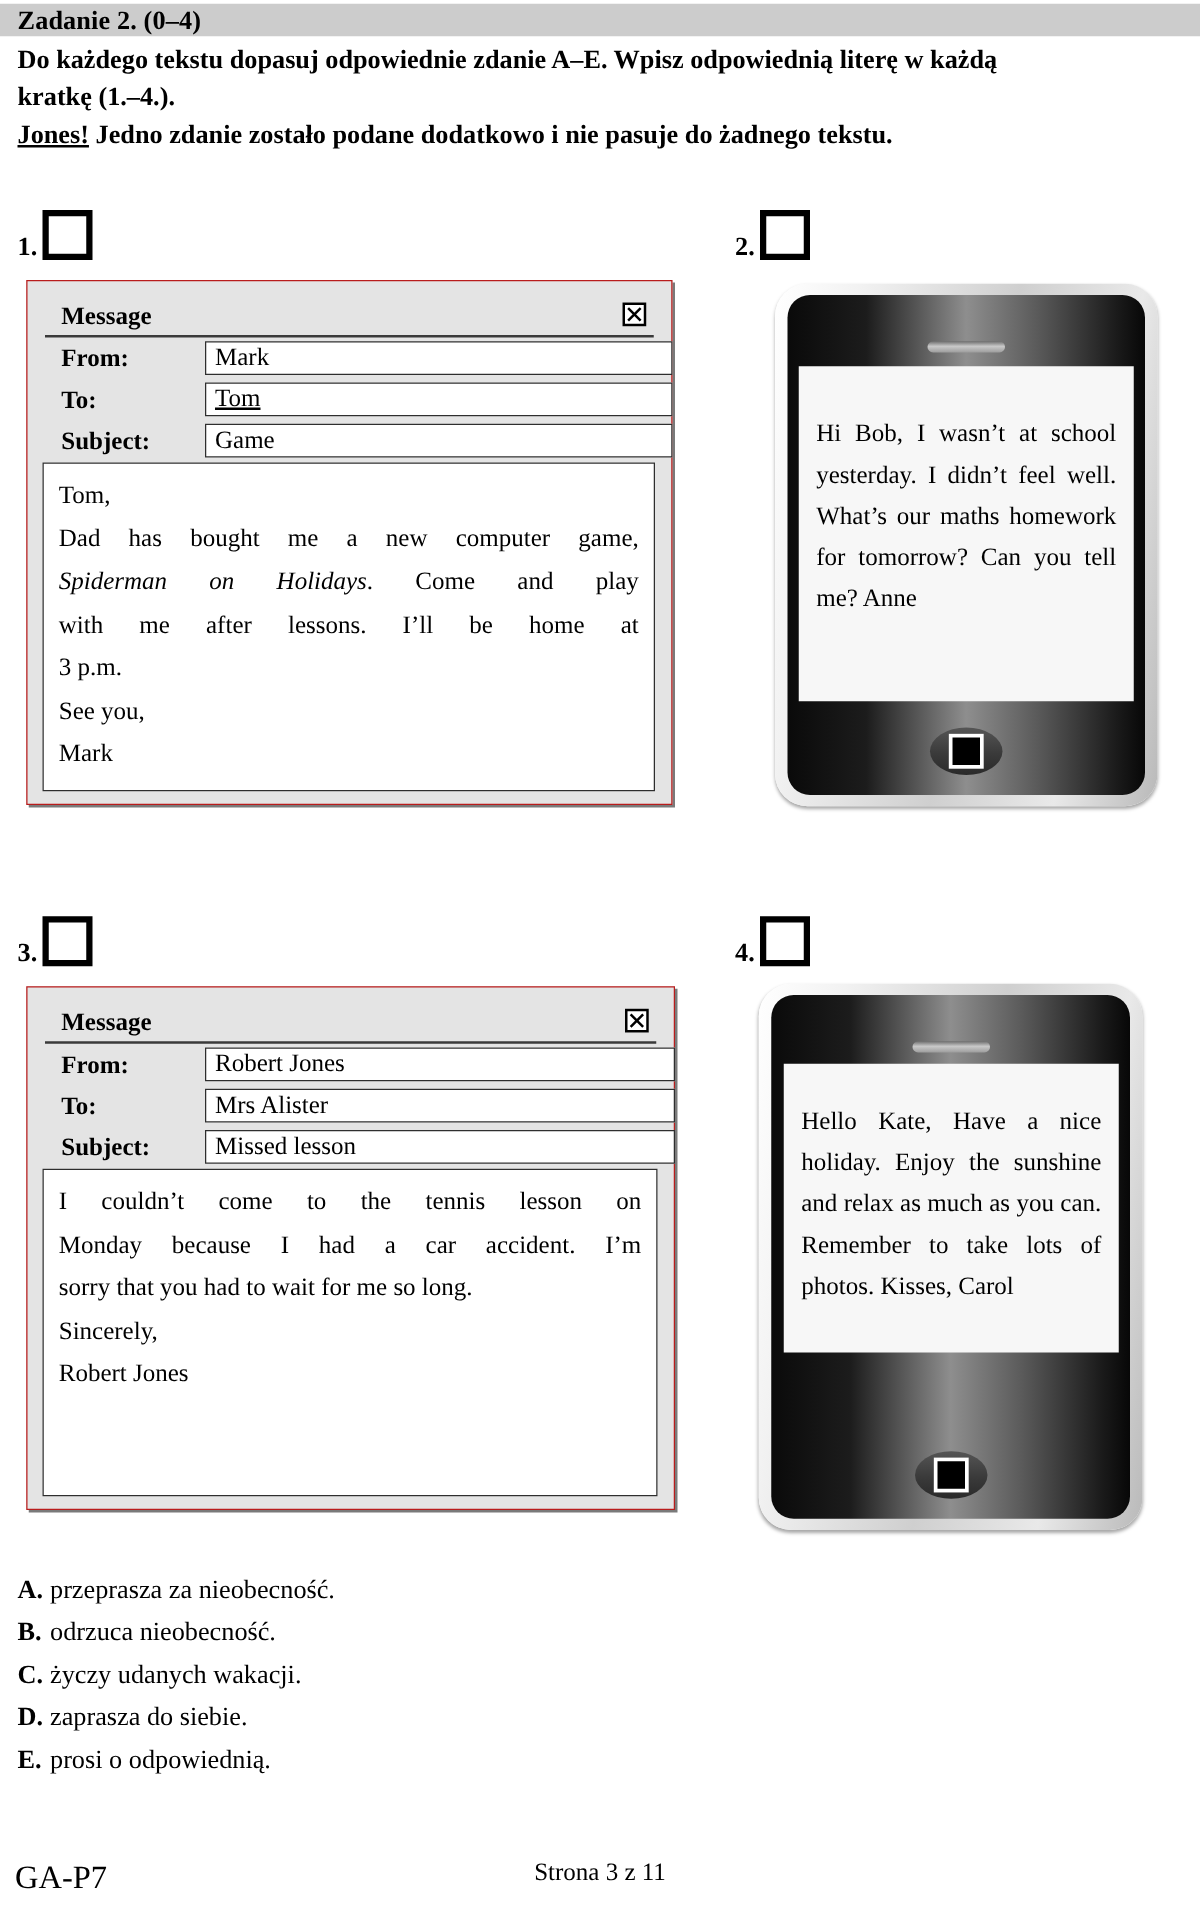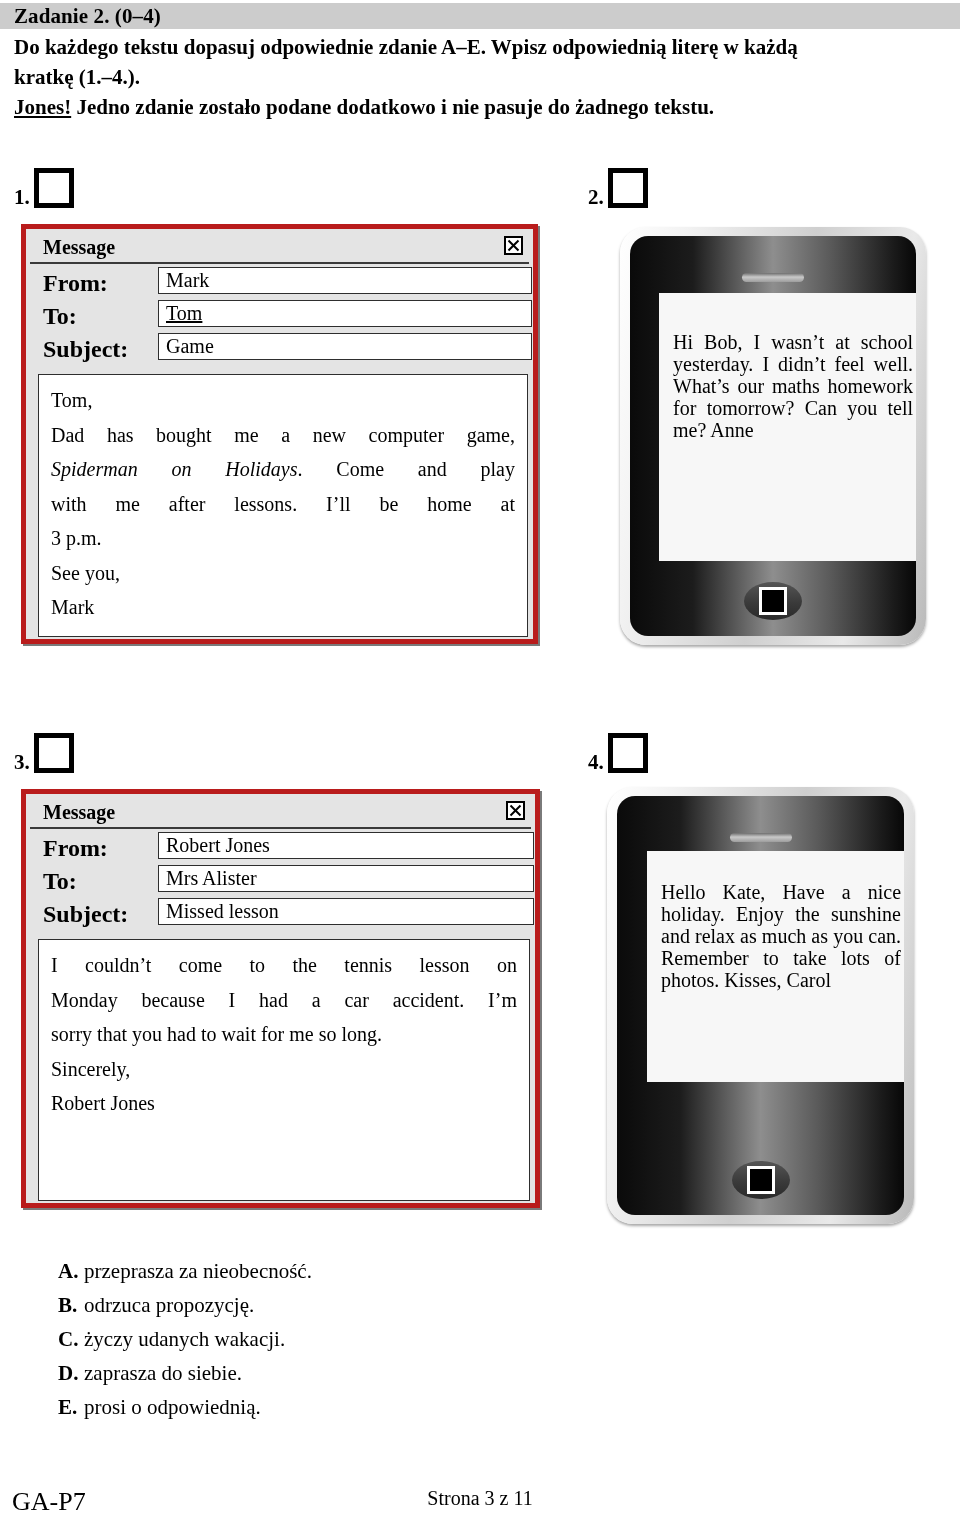--- a/index.html
+++ b/index.html
@@ -62,24 +62,24 @@
     height: 30px;
     border: 5px solid #000;
     background: #fff;
     box-sizing: content-box;
   }
 
   
   .msgwin {
     position: absolute;
     background: #e4e4e4;
-    border: 5px solid #b91c1c;
+    border: 1px solid #b91c1c;
     box-shadow: 2px 2px 0 0 #7a7a7a;
     box-sizing: border-box;
-    padding: 4px;
+    padding: 14px;
   }
   .msgwin .titlebar {
     position: relative;
     height: 29px;
     border-bottom: 2px solid #3a3a3a;
     background: #e4e4e4;
   }
   .msgwin .titlebar .t {
     position: absolute;
     left: 13px; top: 3px;
@@ -104,21 +104,21 @@
   .closebtn svg { display: block; }
 
   .fieldrow {
     position: relative;
     height: 31px;
     margin: 2px 0 0 0;
   }
   .fieldrow .flabel {
     position: absolute;
     left: 13px; top: 3px;
-    font-size: 24px;
+    font-size: 20px;
     font-weight: bold;
     white-space: nowrap;
   }
   .fieldrow .fvalue {
     position: absolute;
     top: 0;
     height: 27px;
     background: #fff;
     border: 1px solid #2e2e2e;
     box-sizing: border-box;
@@ -174,24 +174,23 @@
     width: 62px; height: 9px;
     border-radius: 5px;
     background: linear-gradient(180deg,#6e6e6e 0%,#c9c9c9 45%,#9d9d9d 100%);
   }
   .phone .screen {
     position: absolute;
     left: 0;
     background: #f7f7f7;
     box-sizing: border-box;
     font-size: 20px;
-    line-height: 22px;
+    line-height: 33px;
     padding: 0;
     overflow: hidden;
-    margin-left: 20px;
   }
   .phone .screen .inner {
     position: absolute;
     text-align: justify;
     text-justify: inter-word;
   }
   .phone .screen .just {
     text-align: justify;
     text-align-last: justify;
   }
@@ -221,21 +220,20 @@
     width: 600px;
     font-size: 21px;
   }
   .answers .head {
     font-weight: bold;
     line-height: 34px;
   }
   .answers .opt {
     line-height: 34px;
     white-space: nowrap;
-    margin-left: 44px;
   }
   .answers .opt .letter {
     font-weight: bold;
     display: inline-block;
     width: 26px;
   }
 
   
   .footer-left {
     position: absolute;
@@ -385,20 +383,20 @@
       </div>
     </div>
     <div class="homebtn" style="bottom:16px;">
       <span class="sq"></span>
     </div>
   </div>
 </div>
 
 <div class="answers">
   <div class="opt"><span class="letter">A.</span><span>przeprasza za nieobecność.</span></div>
-  <div class="opt"><span class="letter">B.</span><span>odrzuca propozycję.</span></div>
+  <div class="opt"><span class="letter">B.</span><span>odrzuca nieobecność.</span></div>
   <div class="opt"><span class="letter">C.</span><span>życzy udanych wakacji.</span></div>
   <div class="opt"><span class="letter">D.</span><span>zaprasza do siebie.</span></div>
   <div class="opt"><span class="letter">E.</span><span>prosi o odpowiednią.</span></div>
 </div>
 
 <div class="footer-left">GA-P7</div>
 <div class="footer-center">Strona 3 z 11</div>
 
 </body></html>

